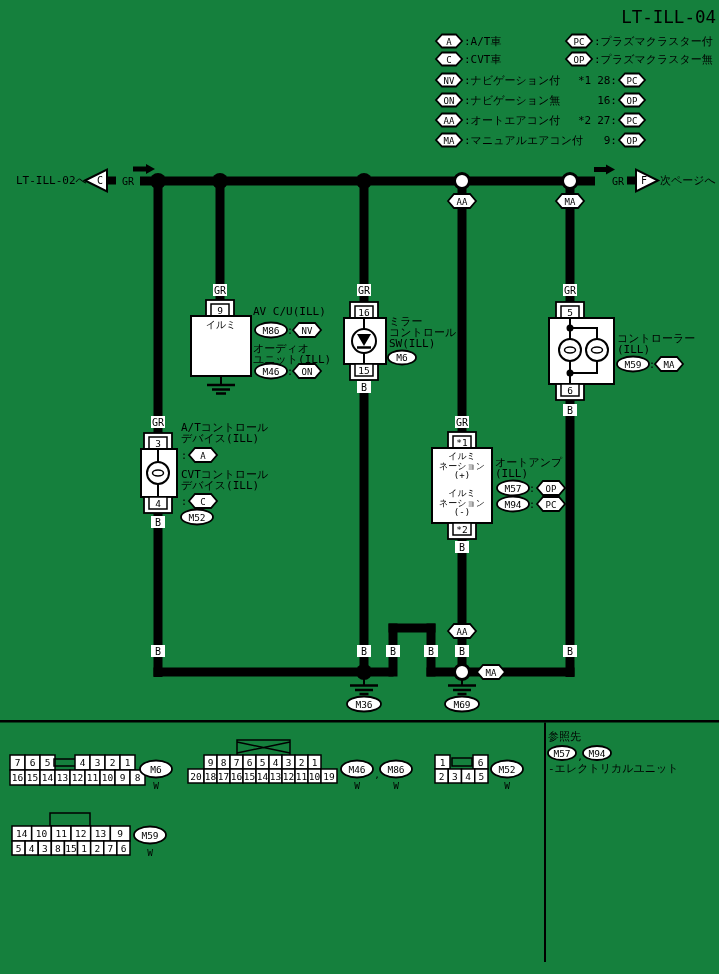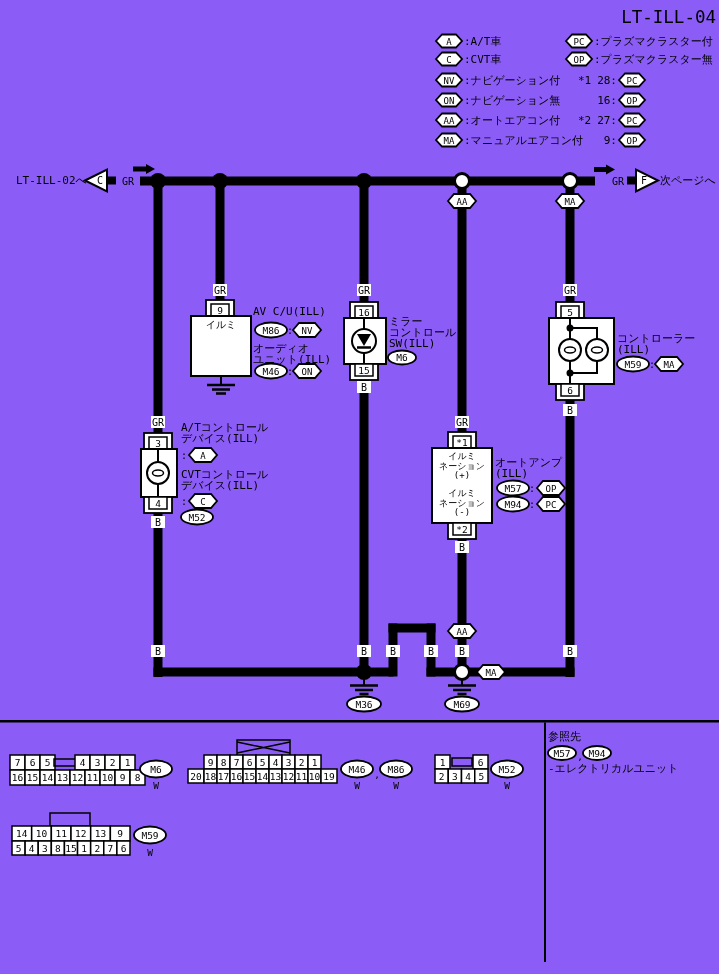--- a/index.html
+++ b/index.html
@@ -1,16 +1,16 @@
 <!DOCTYPE html>
 <html><head>
 <meta charset="utf-8">
 <style>
   html,body{margin:0;padding:0;background:#e8e8e8;}
-  #page{position:relative;width:719px;height:974px;background:#8b5cf6;overflow:hidden;}
+  #page{position:relative;width:719px;height:974px;background:#15803d;overflow:hidden;}
   svg{position:absolute;left:0;top:0;}
   .tx{font-family:"DejaVu Sans Mono","Liberation Mono",monospace;fill:#000;}
   .s9{font-size:9px}.s95{font-size:9.5px}.s10{font-size:10px}.s11{font-size:11px}.s17{font-size:17.5px}
   .mid{text-anchor:middle}.end{text-anchor:end}
   .wire{fill:#000;stroke:none}
   .box{fill:#fff;stroke:#000;stroke-width:2}
   .pinouter{fill:#fff;stroke:#000;stroke-width:1.8}
   .pininner{fill:#fff;stroke:#000;stroke-width:1.5}
   .hex{fill:#fff;stroke:#000;stroke-width:1.8}
   .oval{fill:#fff;stroke:#000;stroke-width:1.8}

